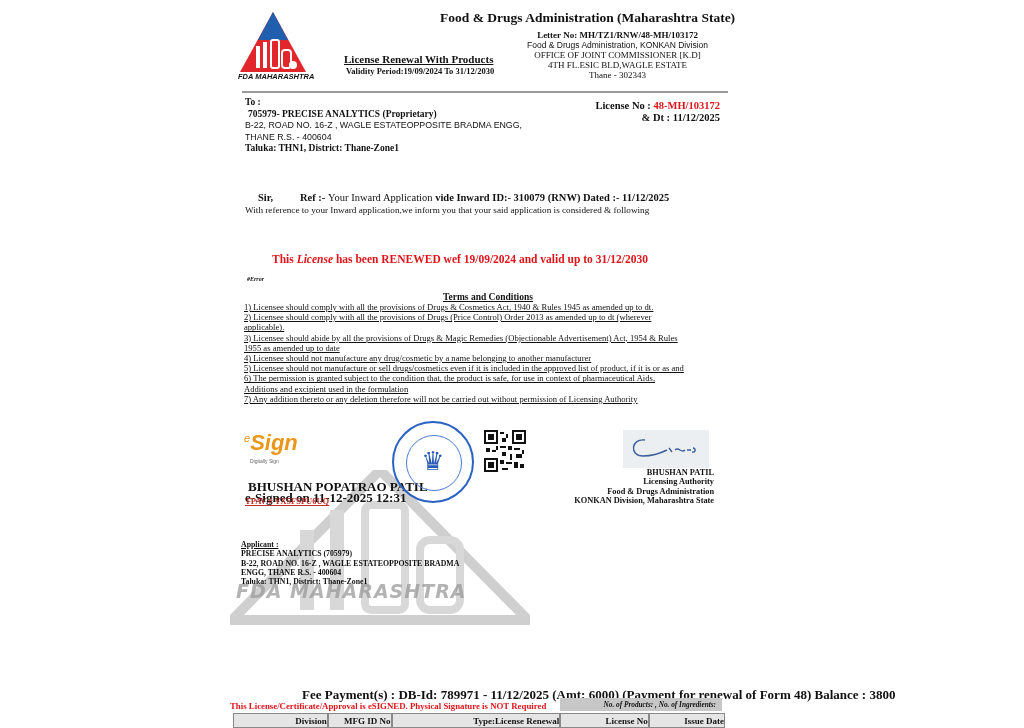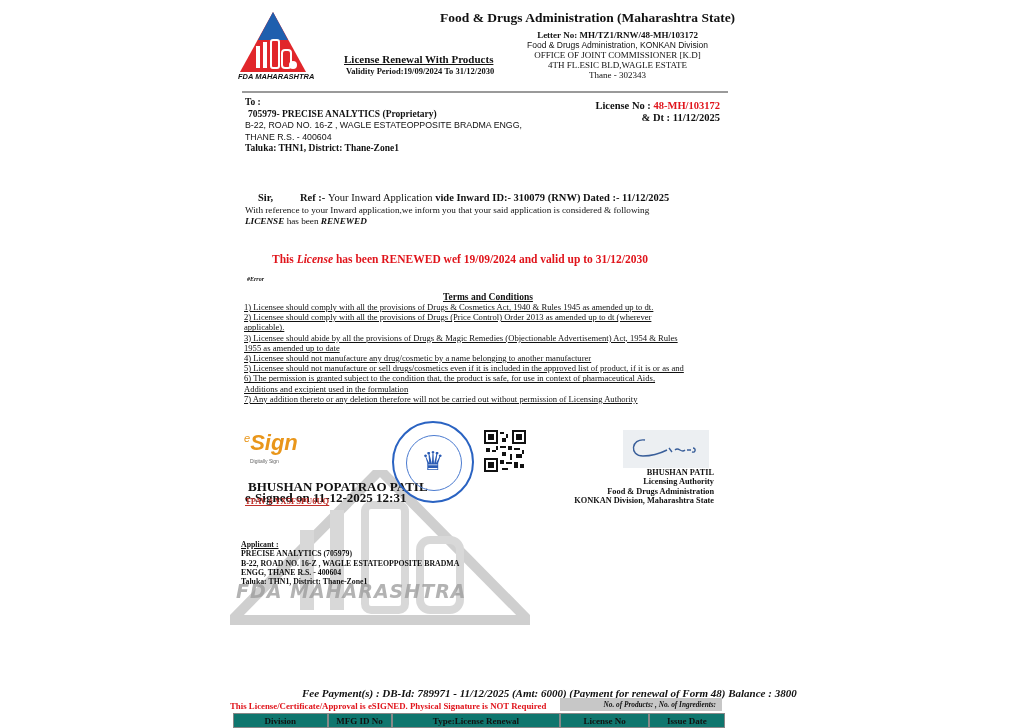--- a/index.html
+++ b/index.html
@@ -32,25 +32,25 @@
   .tpav { left:15px; top:496px; font-size:8.5px; font-weight:bold; color:#c0302a; text-decoration:underline; }
   .seal { position:absolute; left:162px; top:421px; width:82px; height:82px; border-radius:50%; border:2px solid #2a63c2; box-sizing:border-box; }
   .seal-inner { position:absolute; left:12px; top:12px; width:54px; height:54px; border-radius:50%; border:1px solid #4b7bd0; }
   .seal-emblem { position:absolute; left:24px; top:20px; width:30px; height:36px; color:#2a5bb4; font-size:26px; text-align:center; line-height:36px; font-family:"DejaVu Sans", sans-serif; }
   .qr { position:absolute; left:254px; top:430px; width:42px; height:42px; }
   .sig-box { position:absolute; left:393px; top:430px; width:86px; height:38px; background:#eceff2; }
   .sig-right { right:14px; top:468px; font-size:8.3px; font-weight:bold; text-align:right; line-height:9.3px; }
   .watermark { position:absolute; left:0px; top:470px; width:300px; height:170px; opacity:0.28; }
   .applicant { left:11px; top:540px; font-size:7.8px; font-weight:bold; line-height:9.3px; }
   .wm-text { left:6px; top:580px; font-family:"DejaVu Sans", sans-serif; font-style:italic; font-weight:bold; font-size:19px; color:#9a9a9a; letter-spacing:1px; opacity:0.75; }
-  .fee { left:72px; top:687px; font-size:11px; font-style:italic; font-weight:bold; }
+  .fee { left:72px; top:687px; font-size:13px; font-weight:bold; }
   .esigned-note { left:0px; top:701px; font-size:8.8px; font-weight:bold; color:#e0141b; }
   .counts-box { position:absolute; left:330px; top:698px; width:162px; height:13px; background:#c7c7c7; font-size:7.3px; font-style:italic; font-weight:bold; text-align:right; padding-right:6px; line-height:13px; box-sizing:border-box; }
   table.bottom { position:absolute; left:3px; top:713px; width:492px; border-collapse:separate; border-spacing:0; font-size:9px; font-weight:bold; }
-  table.bottom th { background:#0f766e; border:1px solid #888; height:13px; padding:0; text-align:center; }
+  table.bottom th { background:#e5e5e5; border:1px solid #888; height:13px; padding:0; text-align:right; }
 </style>
 </head>
 <body>
 
 <div class="page">
 
   <svg class="abs" style="left:8px;top:10px;" width="70" height="72" viewBox="0 0 70 72">
     <polygon points="35,2 68,62 2,62" fill="#e1272b"></polygon>
     <polygon points="35,2 50,30 20,30" fill="#1f5fae"></polygon>
     <rect x="18" y="36" width="4" height="22" fill="#fff"></rect>
@@ -86,21 +86,20 @@
     <div><span>License No : </span><span class="red">48-MH/103172</span></div>
     <div>&amp; Dt : 11/12/2025</div>
   </div>
 
   <div class="abs sir">Sir,</div>
   <div class="abs ref">
     <span class="b">Ref :- </span><span>Your Inward Application </span><span class="b"> vide Inward ID:-  310079 (RNW)  Dated :-  11/12/2025</span>
   </div>
   <div class="abs ref-para">
     <div>With reference to your Inward application,we inform you that your said application is considered &amp; following</div>
-    <div><i class="b">LICENSE</i><span> has been </span><i class="b">RENEWED</i></div>
   </div>
 
   <div class="abs renewed-line">
     <span>This </span><i>License</i><span> has been  RENEWED   wef  19/09/2024  and valid up to  31/12/2030</span>
   </div>
   <div class="abs error">#Error</div>
 
   <div class="abs terms-title">Terms and Conditions</div>
   <div class="abs terms">
     <div>1) Licensee should comply with all the provisions of Drugs &amp; Cosmetics Act, 1940 &amp; Rules 1945 as amended up to dt.</div>

